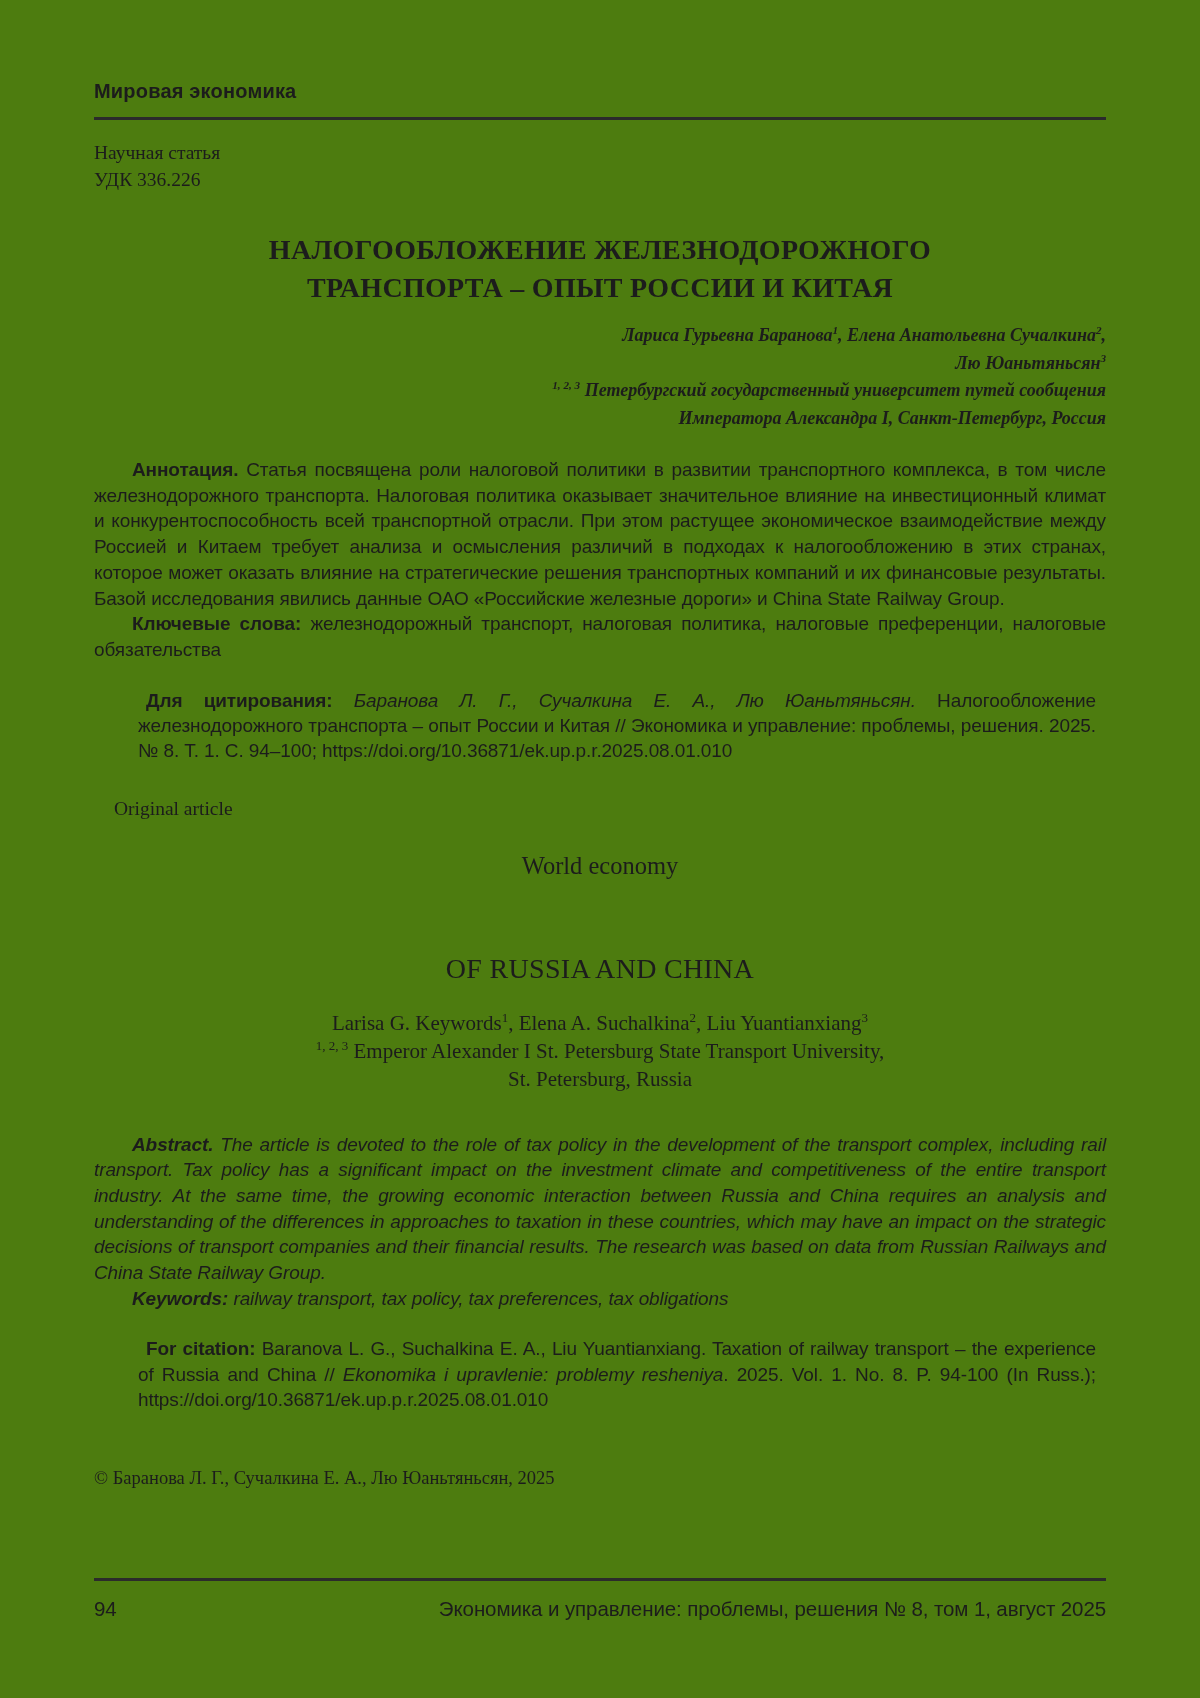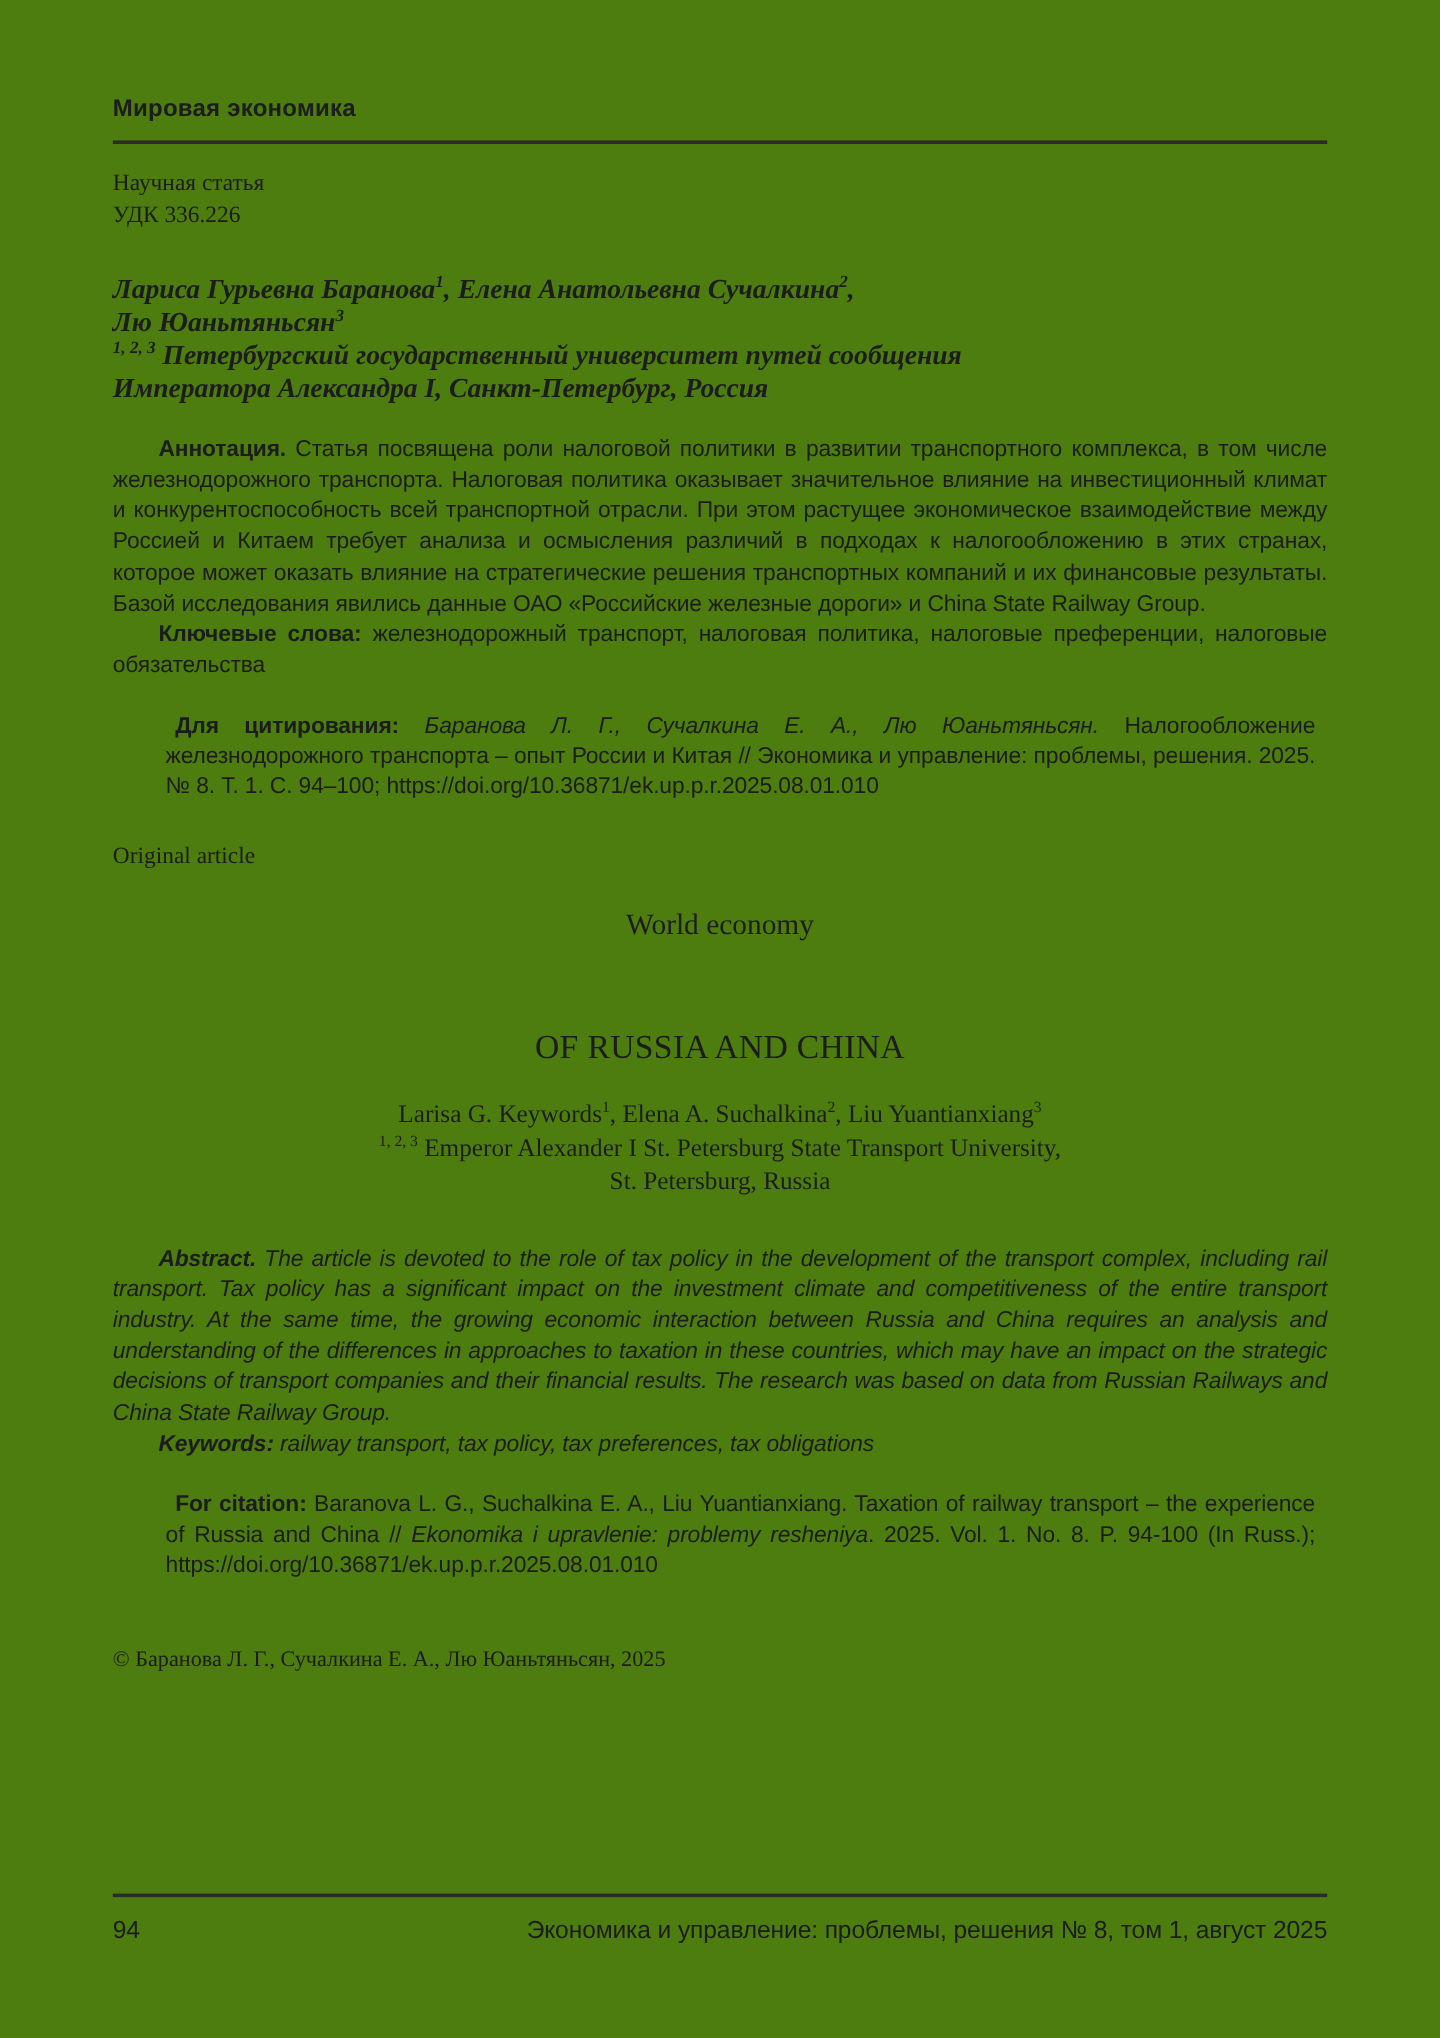--- a/index.html
+++ b/index.html
@@ -38,26 +38,26 @@
   .title-ru {
     margin-top: 38px;
     text-align: center;
     font-family: "Liberation Serif", "DejaVu Serif", serif;
     font-weight: bold;
     font-size: 28px;
     line-height: 38px;
     letter-spacing: 0.3px;
   }
   .authors-ru {
-    margin-top: 34px;
-    text-align: left;
+    margin-top: 15px;
+    text-align: right;
     font-family: "Liberation Serif", "DejaVu Serif", serif;
     font-weight: bold;
     font-style: italic;
-    font-size: 23px;
+    font-size: 18px;
     line-height: 27.5px;
   }
   sup { font-size: 0.62em; line-height: 0; }
   .para {
     font-family: "Liberation Sans", "DejaVu Sans", sans-serif;
     font-size: 19px;
     line-height: 25.7px;
     text-align: justify;
     text-indent: 38px;
     letter-spacing: -0.1px;
@@ -71,20 +71,21 @@
     line-height: 25.3px;
     text-align: justify;
     text-indent: 8px;
     letter-spacing: -0.1px;
   }
   .original-article {
     margin-top: 33px;
     font-family: "Liberation Serif", "DejaVu Serif", serif;
     font-size: 19.5px;
     line-height: 24px;
+    margin-left: 20px;
   }
   .en-section {
     margin-top: 31px;
     text-align: center;
     font-family: "Liberation Serif", "DejaVu Serif", serif;
     font-size: 24.5px;
     line-height: 28px;
   }
   .title-en {
     margin-top: 33px;
@@ -131,20 +132,24 @@
 <div class="page">
 
   <div class="section-header">Мировая экономика</div>
   <div class="rule"></div>
 
   <div class="meta-block">
     <div>Научная статья</div>
     <div>УДК 336.226</div>
   </div>
 
+  <div class="title-ru">
+    <span>НАЛОГООБЛОЖЕНИЕ ЖЕЛЕЗНОДОРОЖНОГО</span><br>
+    <span>ТРАНСПОРТА – ОПЫТ РОССИИ И КИТАЯ</span>
+  </div>
 
   <div class="authors-ru">
     <span>Лариса Гурьевна Баранова</span><sup>1</sup><span>, Елена Анатольевна Сучалкина</span><sup>2</sup><span>,</span><br>
     <span>Лю Юаньтяньсян</span><sup>3</sup><br>
     <sup>1, 2, 3</sup> <span>Петербургский государственный университет путей сообщения</span><br>
     <span>Императора Александра I, Санкт-Петербург, Россия</span>
   </div>
 
   <div class="para abstract-ru">
     <span class="bold">Аннотация.</span>

